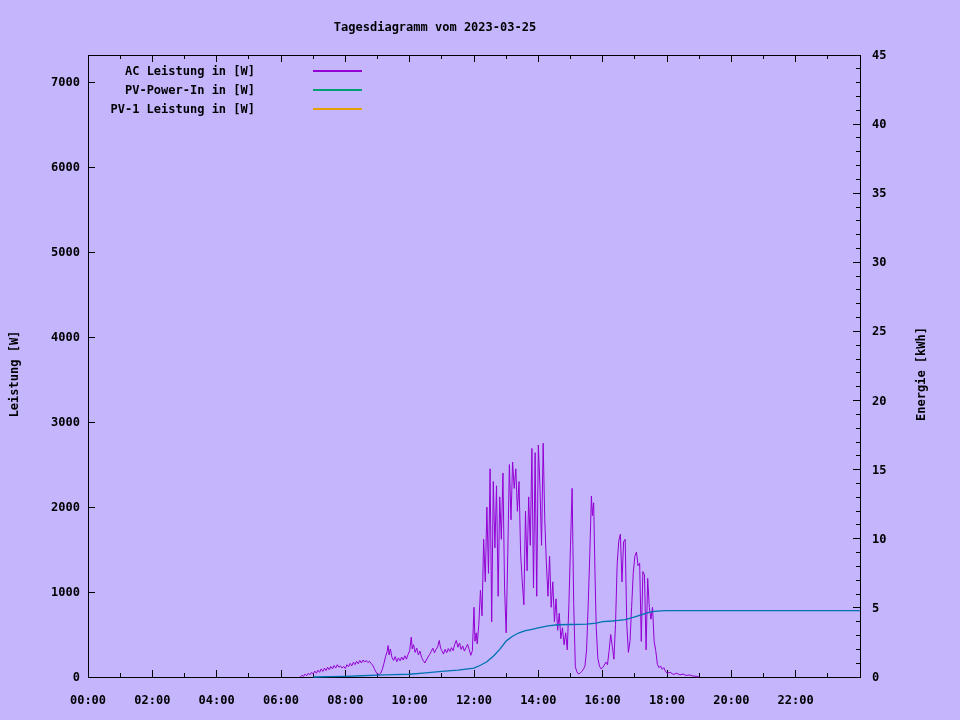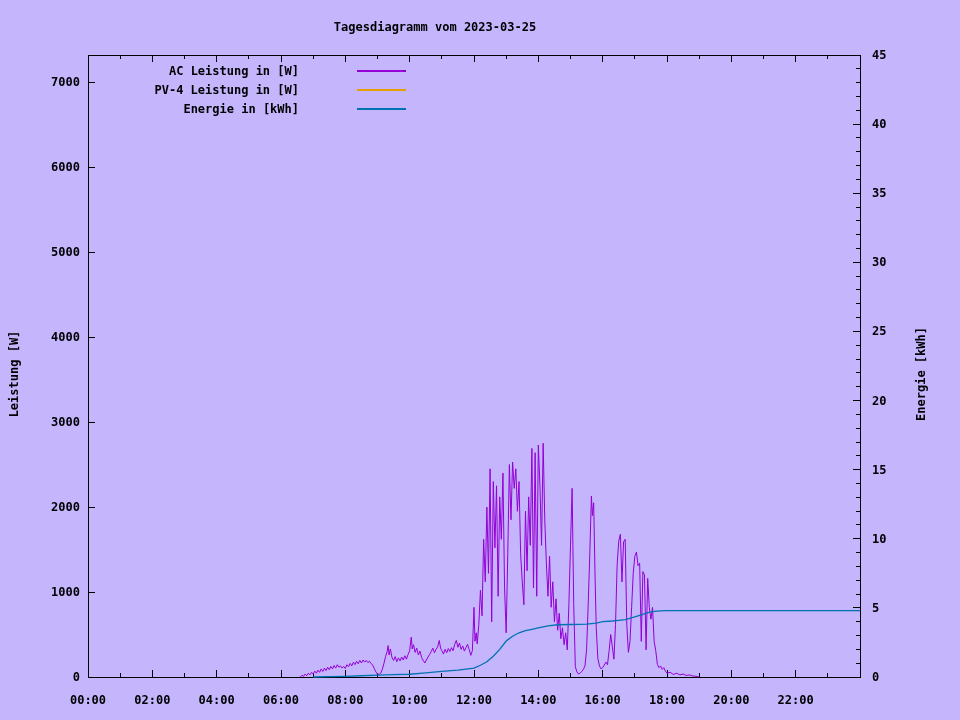--- a/index.html
+++ b/index.html
@@ -12,21 +12,21 @@
     font-size:12px;font-weight:bold;letter-spacing:0px;white-space:nowrap;
   }
   .ylabel{
     position:absolute;width:200px;text-align:center;font-size:12px;font-weight:bold;
     white-space:nowrap;transform:rotate(-90deg);
   }
   .ylabel.left{left:-86px;top:367px;}
   .ylabel.right{left:821px;top:367px;}
   #plot{position:absolute;left:0;top:0;}
   .legend{position:absolute;left:88px;top:61px;}
-  .lrow{display:flex;align-items:center;height:19px;padding-left:44px;}
+  .lrow{display:flex;align-items:center;height:19px;}
   .llabel{width:167px;text-align:right;font-size:12px;font-weight:bold;white-space:pre;}
   .lline{display:inline-block;width:49px;height:2px;margin-left:58px;}
 </style>
 </head>
 <body>
 
 <div class="canvas">
   <div class="chart-title">Tagesdiagramm vom 2023-03-25</div>
   <div class="ylabel left">Leistung [W]</div>
   <div class="ylabel right">Energie [kWh]</div>
@@ -65,21 +65,21 @@
       <text x="872" y="59" text-anchor="start" font-family="&quot;DejaVu Sans Mono&quot;, monospace" font-size="12px" font-weight="bold" fill="#000">45</text>
       <polyline points="300.30,677.00 301.91,675.30 303.52,676.32 305.13,674.03 306.73,675.73 308.34,673.18 309.95,674.88 311.56,672.33 313.17,674.03 314.77,671.05 316.38,673.18 317.99,670.20 319.60,672.33 321.21,668.93 322.82,671.48 324.42,668.08 326.03,670.63 327.64,667.23 329.25,669.78 330.86,666.38 332.47,668.93 334.08,665.53 335.68,668.08 337.29,664.68 338.90,667.23 340.51,665.95 342.12,668.08 343.73,666.38 345.33,668.50 346.94,664.68 348.55,666.80 350.16,663.40 351.77,665.95 353.38,662.13 354.98,664.68 356.59,661.28 358.20,663.83 359.81,660.43 361.42,662.98 363.03,660.01 364.63,662.13 366.24,660.43 367.85,662.55 369.46,661.28 371.07,663.40 372.67,665.10 374.28,668.50 375.89,671.90 377.50,674.03 379.11,674.45 380.72,673.18 382.33,669.35 383.93,663.40 385.54,656.61 387.15,651.51 388.12,645.56 389.08,654.91 390.37,648.96 391.97,657.46 393.58,660.43 395.19,656.61 396.80,661.70 398.41,657.88 400.02,660.86 401.63,657.03 403.23,660.01 404.84,655.76 406.45,659.16 408.06,654.48 409.67,650.66 411.28,637.06 412.24,648.96 413.53,644.71 415.13,652.36 416.74,648.11 418.35,654.91 419.96,651.08 421.57,657.46 423.18,660.43 424.79,662.98 426.39,660.01 428.00,657.03 429.61,654.48 431.22,651.51 432.83,648.11 434.44,652.78 436.04,649.38 437.65,646.83 439.26,640.46 440.55,648.11 441.83,650.66 443.44,654.06 445.05,649.38 446.66,652.78 448.27,648.53 449.88,651.51 451.48,647.68 453.09,650.66 454.70,644.29 456.31,640.46 457.92,647.26 459.53,643.01 461.13,649.38 462.74,645.98 464.35,651.08 465.96,647.68 467.57,644.29 469.17,649.38 470.78,655.33 472.39,650.66 474.00,607.32 474.96,641.31 476.25,632.81 477.22,643.86 478.82,624.32 480.43,590.33 482.04,615.82 483.65,539.34 485.26,581.83 486.87,507.05 488.47,573.33 490.08,468.82 491.69,621.77 493.30,481.56 494.91,547.84 496.52,485.81 498.13,596.28 499.73,496.86 501.34,539.34 502.95,473.07 504.56,587.78 506.17,632.81 507.78,553.79 509.38,464.57 510.99,519.80 512.60,462.02 514.21,488.36 515.82,468.82 517.42,511.30 519.03,481.56 520.64,553.79 522.25,581.83 523.86,604.77 525.47,511.30 527.08,570.78 528.68,496.86 530.29,545.29 531.90,448.42 533.51,587.78 535.12,452.67 536.72,596.28 538.33,445.02 539.94,485.81 541.55,545.29 543.16,443.33 544.77,519.80 546.38,563.14 547.98,596.28 549.59,556.34 551.20,607.32 552.81,581.83 554.42,621.77 556.03,598.83 557.63,630.27 559.24,613.27 560.85,638.76 562.46,627.72 564.07,644.71 565.67,632.81 567.28,649.81 568.89,604.77 570.50,545.29 572.11,488.36 573.72,604.77 575.33,666.80 576.93,671.90 578.54,674.03 580.15,673.18 581.76,671.48 583.37,669.35 584.97,665.95 586.58,649.81 588.19,604.77 589.80,553.79 591.41,496.01 592.37,515.55 593.66,502.81 594.95,570.78 596.23,627.72 597.84,658.31 599.45,665.95 601.06,668.93 602.67,667.65 604.28,665.10 605.88,662.13 607.49,664.68 609.10,650.66 610.71,634.51 612.32,646.41 613.93,659.16 615.53,624.32 617.14,564.84 618.75,541.04 620.36,534.25 621.97,581.83 623.57,541.89 625.18,539.34 626.79,624.32 628.40,652.36 630.01,641.31 631.62,607.32 633.22,573.33 634.83,556.34 636.44,552.09 638.05,565.69 639.66,563.14 641.27,641.31 642.88,571.63 644.48,575.03 646.09,649.81 647.70,578.43 649.31,607.32 650.92,619.22 652.53,607.32 654.13,641.31 655.74,650.66 657.35,664.25 658.96,667.65 660.57,665.95 662.18,669.35 663.78,667.65 665.39,671.05 667.00,673.18 670.22,672.33 673.43,674.45 676.65,673.18 679.87,674.88 683.08,674.03 686.30,675.47 689.52,674.88 692.73,675.98 695.95,676.32 699.17,677.00" fill="none" stroke="#9400D3" stroke-width="1" stroke-linejoin="miter"></polyline>
       <polyline points="313.17,677.00 329.25,676.72 345.33,676.31 361.42,675.76 377.50,675.20 393.58,674.65 409.67,674.24 425.75,672.85 441.83,671.47 457.92,670.09 474.00,668.02 480.43,665.25 486.87,661.80 493.30,656.27 499.73,649.36 506.17,641.06 512.60,636.22 519.03,632.77 525.47,630.70 531.90,629.31 538.33,627.93 547.98,625.86 557.63,624.75 570.50,624.48 586.58,624.20 596.23,623.09 602.67,621.71 612.32,621.02 618.75,620.33 625.18,619.64 634.83,616.87 641.27,614.80 647.70,612.73 654.13,611.34 660.57,610.93 667.00,610.65 860.00,610.65" fill="none" stroke="#0072B2" stroke-width="1.3" stroke-linejoin="miter"></polyline>
     </svg>
   <div class="legend" id="legend">
       <div class="lrow">
         <span class="llabel">AC Leistung in [W]</span>
         <span class="lline" style="background: rgb(148, 0, 211);"></span>
       </div>
       <div class="lrow">
-        <span class="llabel">PV-4 Leistung in [W]</span>
-        <span class="lline" style="background: rgb(230, 159, 0);"></span>
+        <span class="llabel">PV-Power-In in [W]</span>
+        <span class="lline" style="background: rgb(0, 158, 115);"></span>
       </div>
       <div class="lrow">
-        <span class="llabel">Energie in [kWh]</span>
-        <span class="lline" style="background: rgb(0, 114, 178);"></span>
+        <span class="llabel">PV-1 Leistung in [W]</span>
+        <span class="lline" style="background: rgb(230, 159, 0);"></span>
       </div>
     </div>
 </div>
 
 </body></html>

